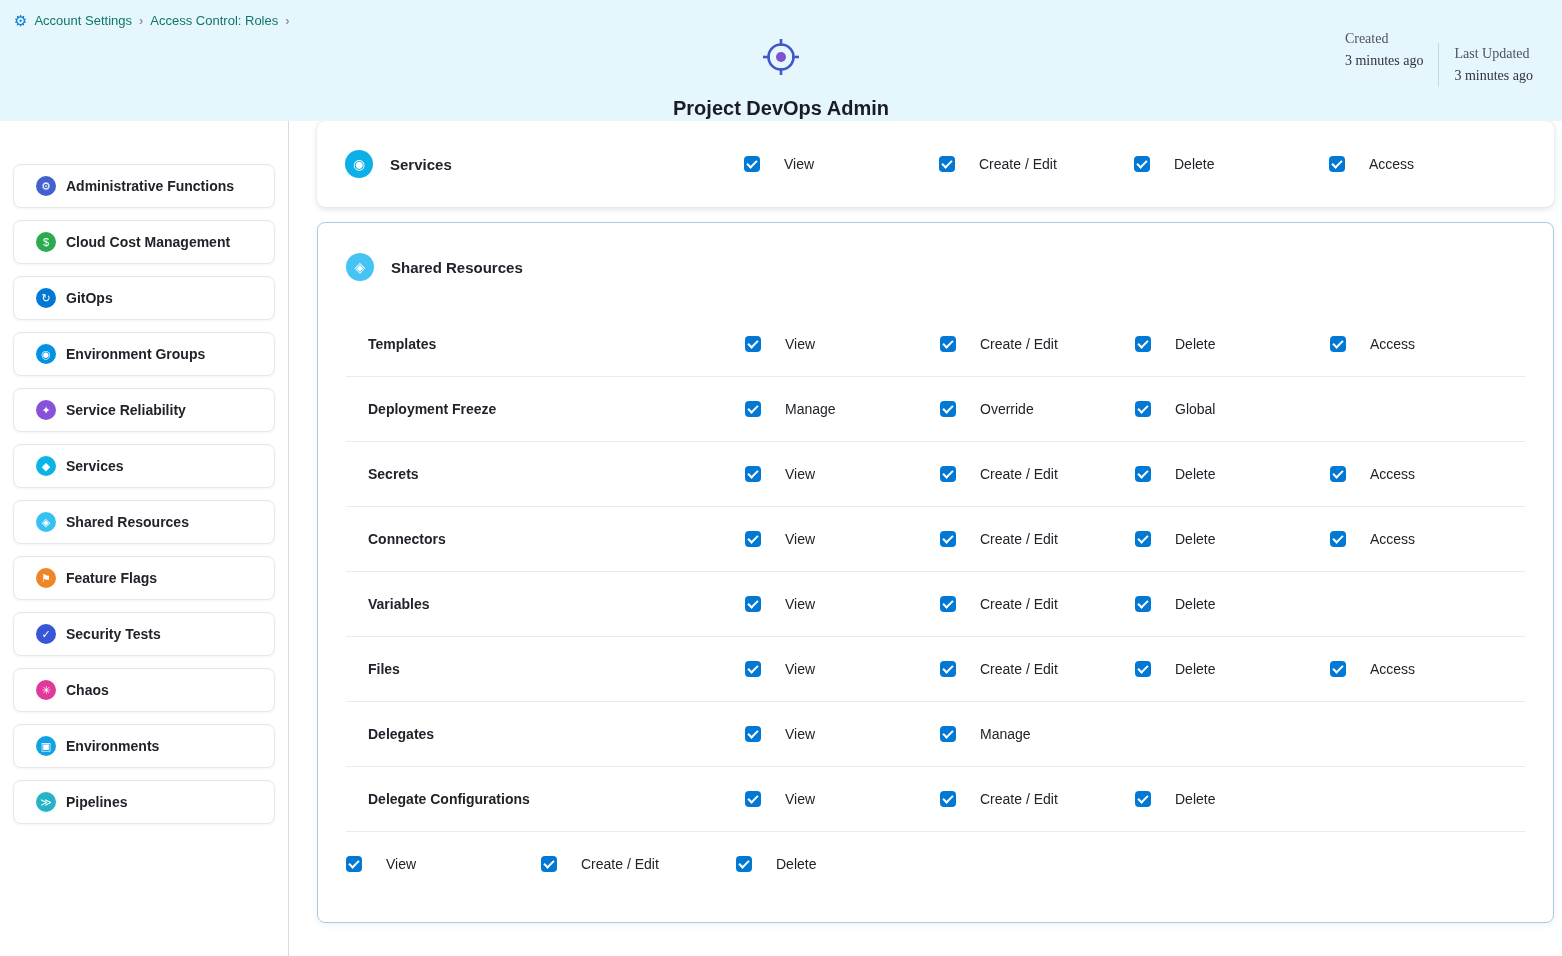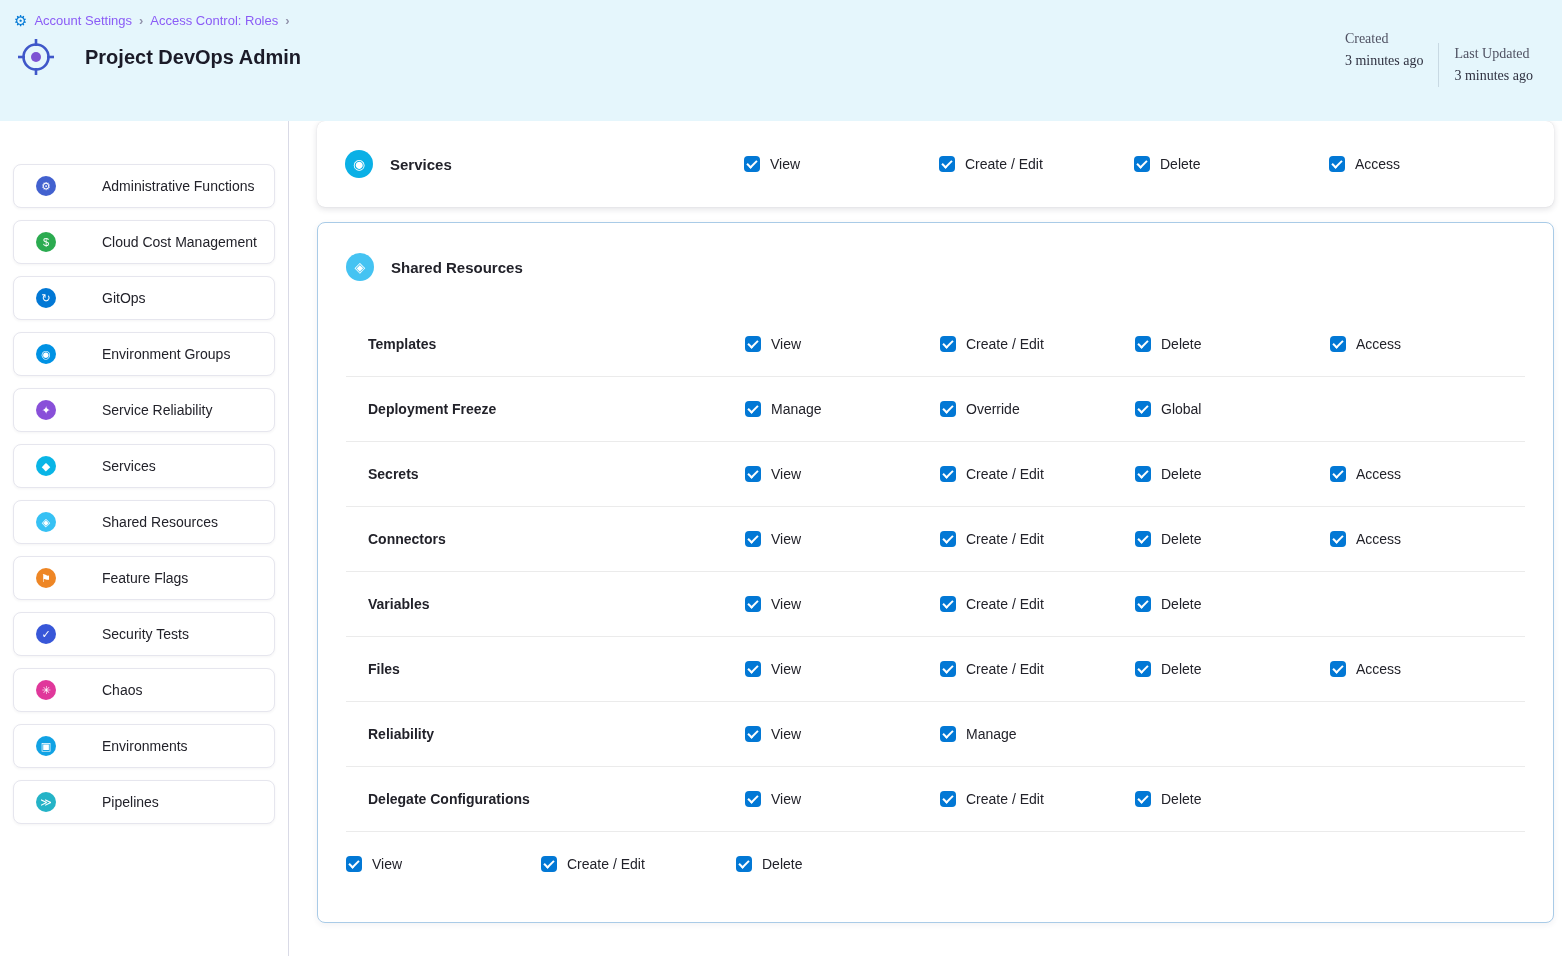--- a/index.html
+++ b/index.html
@@ -9,24 +9,24 @@
     background: #ffffff; color: #22222a;
   }
 
   
   .header {
     height: 121px; background: #e5f6fc; position: relative;
     padding: 13px 16px 0 14px;
   }
   .breadcrumb { display: flex; align-items: center; gap: 7px; font-size: 13px; }
   .bc-gear { color: #0278d5; font-size: 15px; line-height: 1; }
-  .bc-link { color: #8b5cf6; cursor: pointer; }
+  .bc-link { color: #0f766e; cursor: pointer; }
   .bc-sep { color: #9293ab; font-size: 13px; line-height: 1; }
   .bc-sep::after { content: "\203A"; font-weight: 700; }
-  .title-row { display: flex; align-items: center; gap: 29px; margin-top: 9px; padding-left: 2px; }
+  .title-row { display: flex; align-items: center; gap: 20px; margin-top: 9px; padding-left: 2px; flex-direction: column; }
   .page-title { font-size: 20px; font-weight: 600; color: #1b1b28; }
   .header-meta { position: absolute; top: 28px; right: 14px; display: flex; }
   .meta-block { padding: 0 15px; font-family: Liberation Serif, serif; }
   .meta-block + .meta-block { border-left: 1px solid #c8d9e3; margin-top: 15px; }
   .meta-label { font-size: 14px; color: #4f5162; line-height: 22px; }
   .meta-value { font-size: 14px; color: #2f3140; line-height: 22px; }
 
   
   .content { display: flex; height: 835px; }
   .sidebar {
@@ -37,21 +37,21 @@
     height: 44px; margin-bottom: 12px; background: #fff;
     border: 1px solid #e6e6ee; border-radius: 8px;
     display: flex; align-items: center; gap: 10px; padding: 0 14px 0 22px;
     box-shadow: 0 1px 3px rgba(40,41,61,.05); cursor: pointer;
   }
   .side-icon {
     width: 20px; height: 20px; border-radius: 50%; flex: 0 0 20px;
     display: flex; align-items: center; justify-content: center;
     color: #fff; font-size: 11px; line-height: 1;
   }
-  .side-label { font-size: 14px; font-weight: 400; color: #22222a; white-space: nowrap; margin-left: 36px; }
+  .side-label { font-size: 14px; font-weight: 700; color: #22222a; white-space: nowrap; }
 
   .main { flex: 1; padding: 0 17px 0 28px; }
 
   
   .services-card {
     height: 86px; background: #fff; border-radius: 8px;
     box-shadow: 0 2px 6px rgba(40,41,61,.14), 0 0 1px rgba(40,41,61,.18);
     display: flex; align-items: center; padding: 0 28px;
   }
   .card-title-wrap { display: flex; align-items: center; gap: 17px; width: 399px; flex: 0 0 399px; }
@@ -67,21 +67,21 @@
     border-radius: 8px; padding: 0 28px 26px 28px;
     box-shadow: 0 2px 6px rgba(40,41,61,.06);
   }
   .shared-header { height: 88px; display: flex; align-items: center; gap: 17px; }
 
   .perm-row { display: flex; align-items: center; min-height: 65px; border-top: 1px solid #ebebeb; }
   .perm-row:first-child { border-top: 0; }
   .perm-label { width: 399px; flex: 0 0 399px; padding-left: 22px; font-size: 14px; color: #22222a; font-weight: bold; }
   .perm-lines { display: flex; flex-direction: column; gap: 14px; padding: 15px 0; }
   .perm-line { display: grid; grid-template-columns: repeat(4, 195px); align-items: center; }
-  .perm-item { display: inline-flex; align-items: center; gap: 10px; cursor: pointer; }
+  .perm-item { display: inline-flex; align-items: center; gap: 24px; cursor: pointer; }
   .perm-text { font-size: 14px; color: #22222a; white-space: nowrap; }
 
   .checkbox {
     width: 16px; height: 16px; border-radius: 4px; background: #0278d5;
     position: relative; flex: 0 0 16px;
   }
   .checkbox::after {
     content: ""; position: absolute; left: 3px; top: 4px;
     width: 8px; height: 4px;
     border-left: 2px solid #fff; border-bottom: 2px solid #fff;
@@ -394,21 +394,21 @@
 
   <span class="perm-item">
     <span class="checkbox"></span>
     <span class="perm-text">Access</span>
   </span>
 </div>
             </div>
   </div>
 
   <div class="perm-row">
-    <div class="perm-label">Reliability</div>
+    <div class="perm-label">Delegates</div>
     <div class="perm-lines">
               <div class="perm-line">
   <span class="perm-item">
     <span class="checkbox"></span>
     <span class="perm-text">View</span>
   </span>
 
   <span class="perm-item">
     <span class="checkbox"></span>
     <span class="perm-text">Manage</span>

